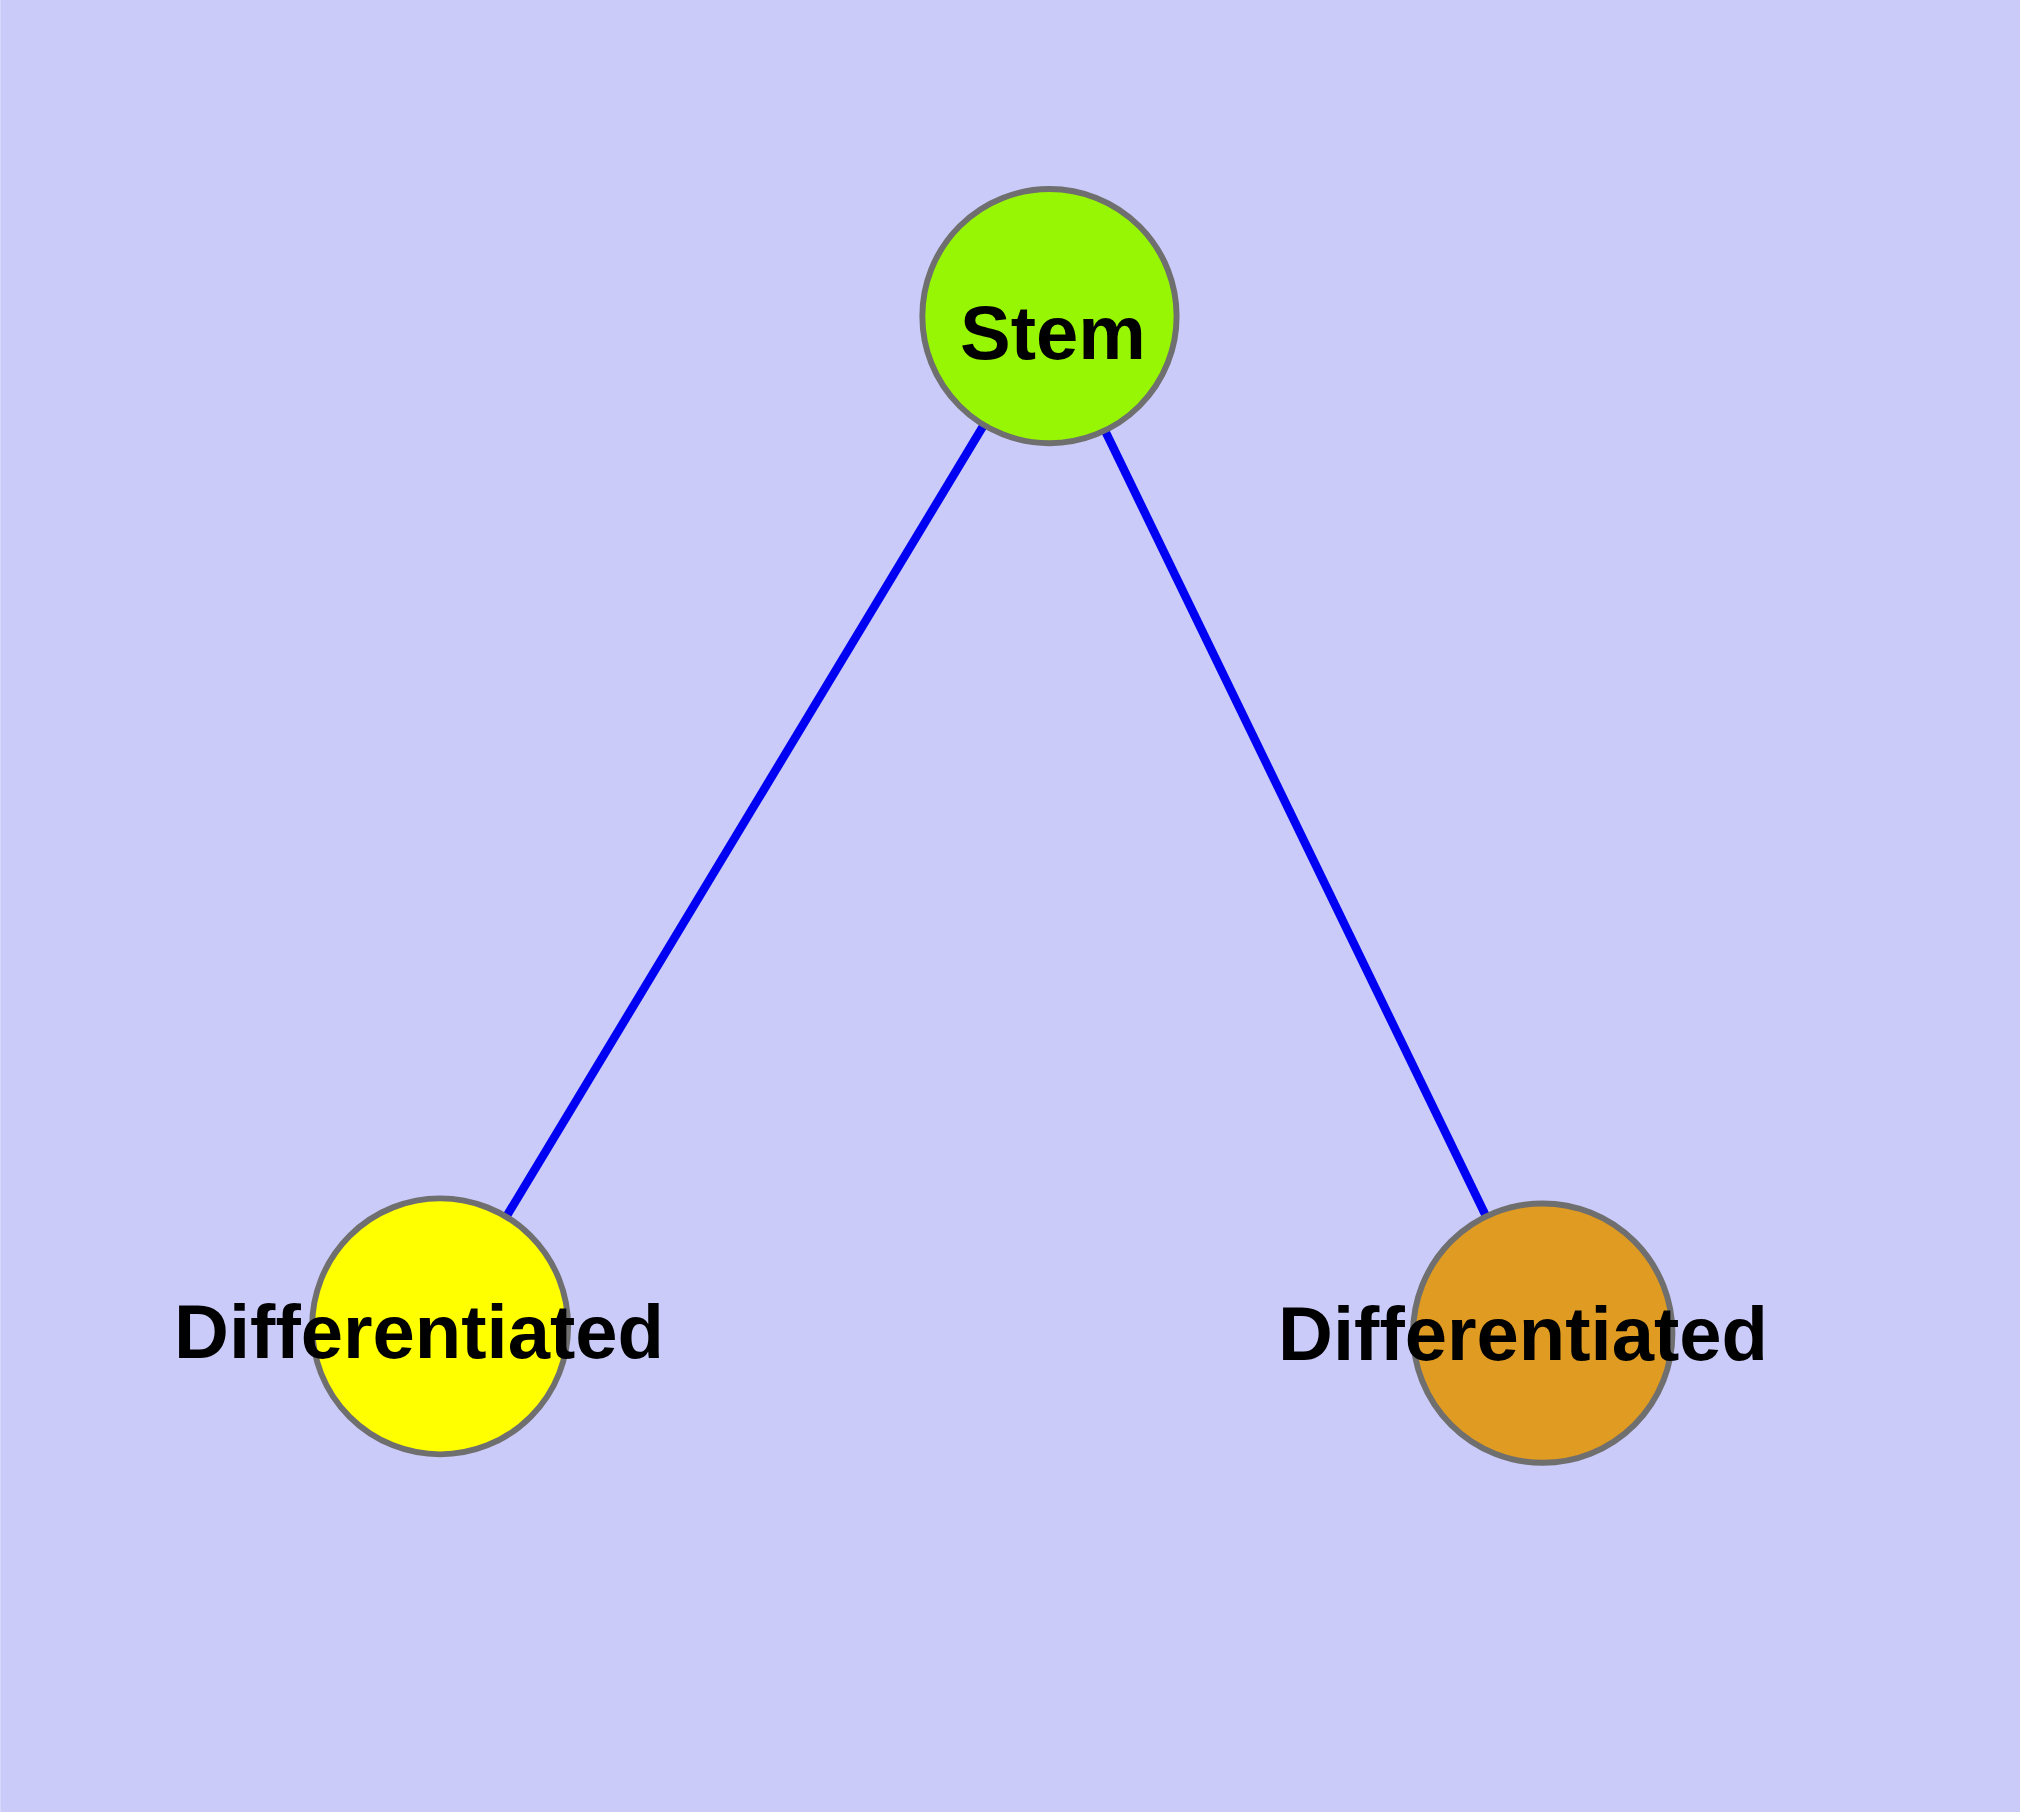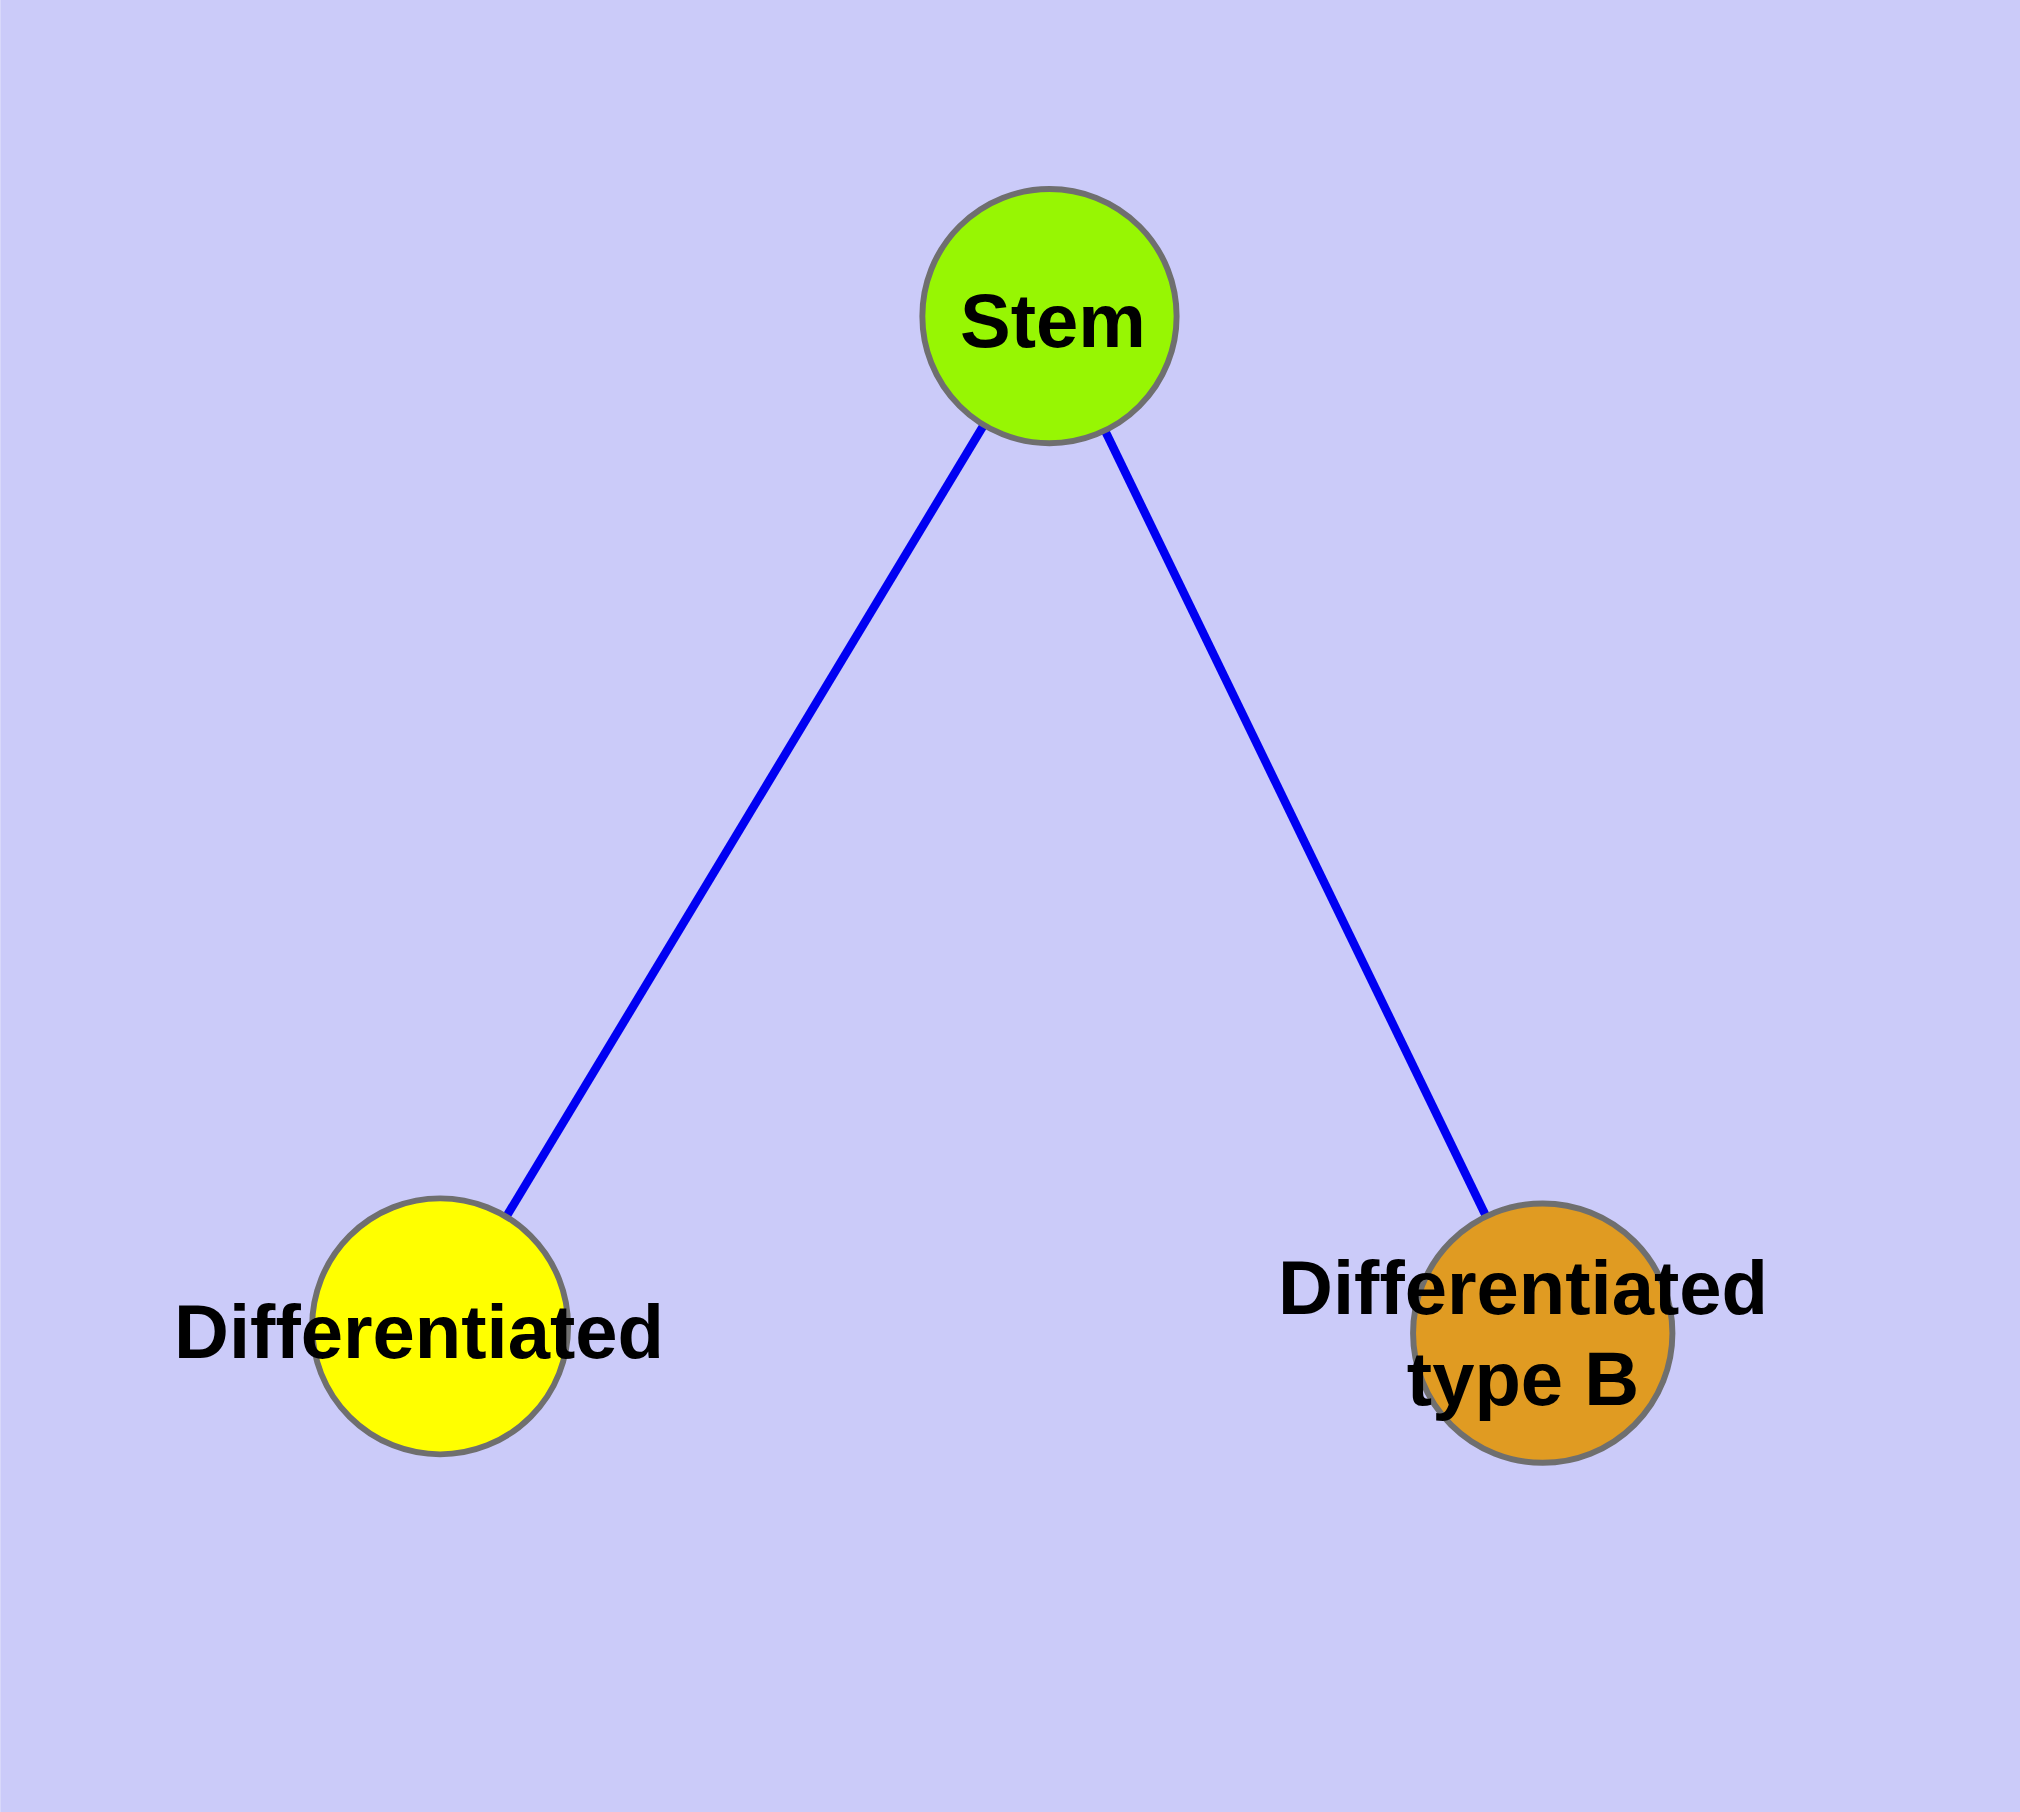--- a/index.html
+++ b/index.html
@@ -46,27 +46,26 @@
     <rect x="0" y="0" width="2384" height="2138" fill="#CBCBF9"></rect>
 
     <line x1="1238" y1="373" x2="519" y2="1565" stroke-width="10" stroke="#0000F2"></line>
     <line x1="1238" y1="373" x2="1820" y2="1573" stroke-width="10" stroke="#0000F2"></line>
 
     <circle cx="1238" cy="373" r="150" stroke-width="7" fill="#97F603" stroke="#6F6F6F"></circle>
     <circle cx="519" cy="1565" r="151" stroke-width="7" fill="#FFFF00" stroke="#6F6F6F"></circle>
     <circle cx="1820" cy="1573" r="153" stroke-width="7" fill="#E09B22" stroke="#6F6F6F"></circle>
   </svg>
 
-  <div class="node-label" style="left:1053px; top:320px;">
+  <div class="node-label" style="left:1053px; top:332px;">
     <span>Stem</span>
   </div>
 
   <div class="node-label" style="left:419px; top:1331px;">
     <span>Differentiated</span>
   </div>
 
   <div class="node-label" style="left:1523px; top:1333px;">
     <span>Differentiated</span>
-    <span>type B</span>
   </div>
 
 </div>
 
 
 </body></html>

